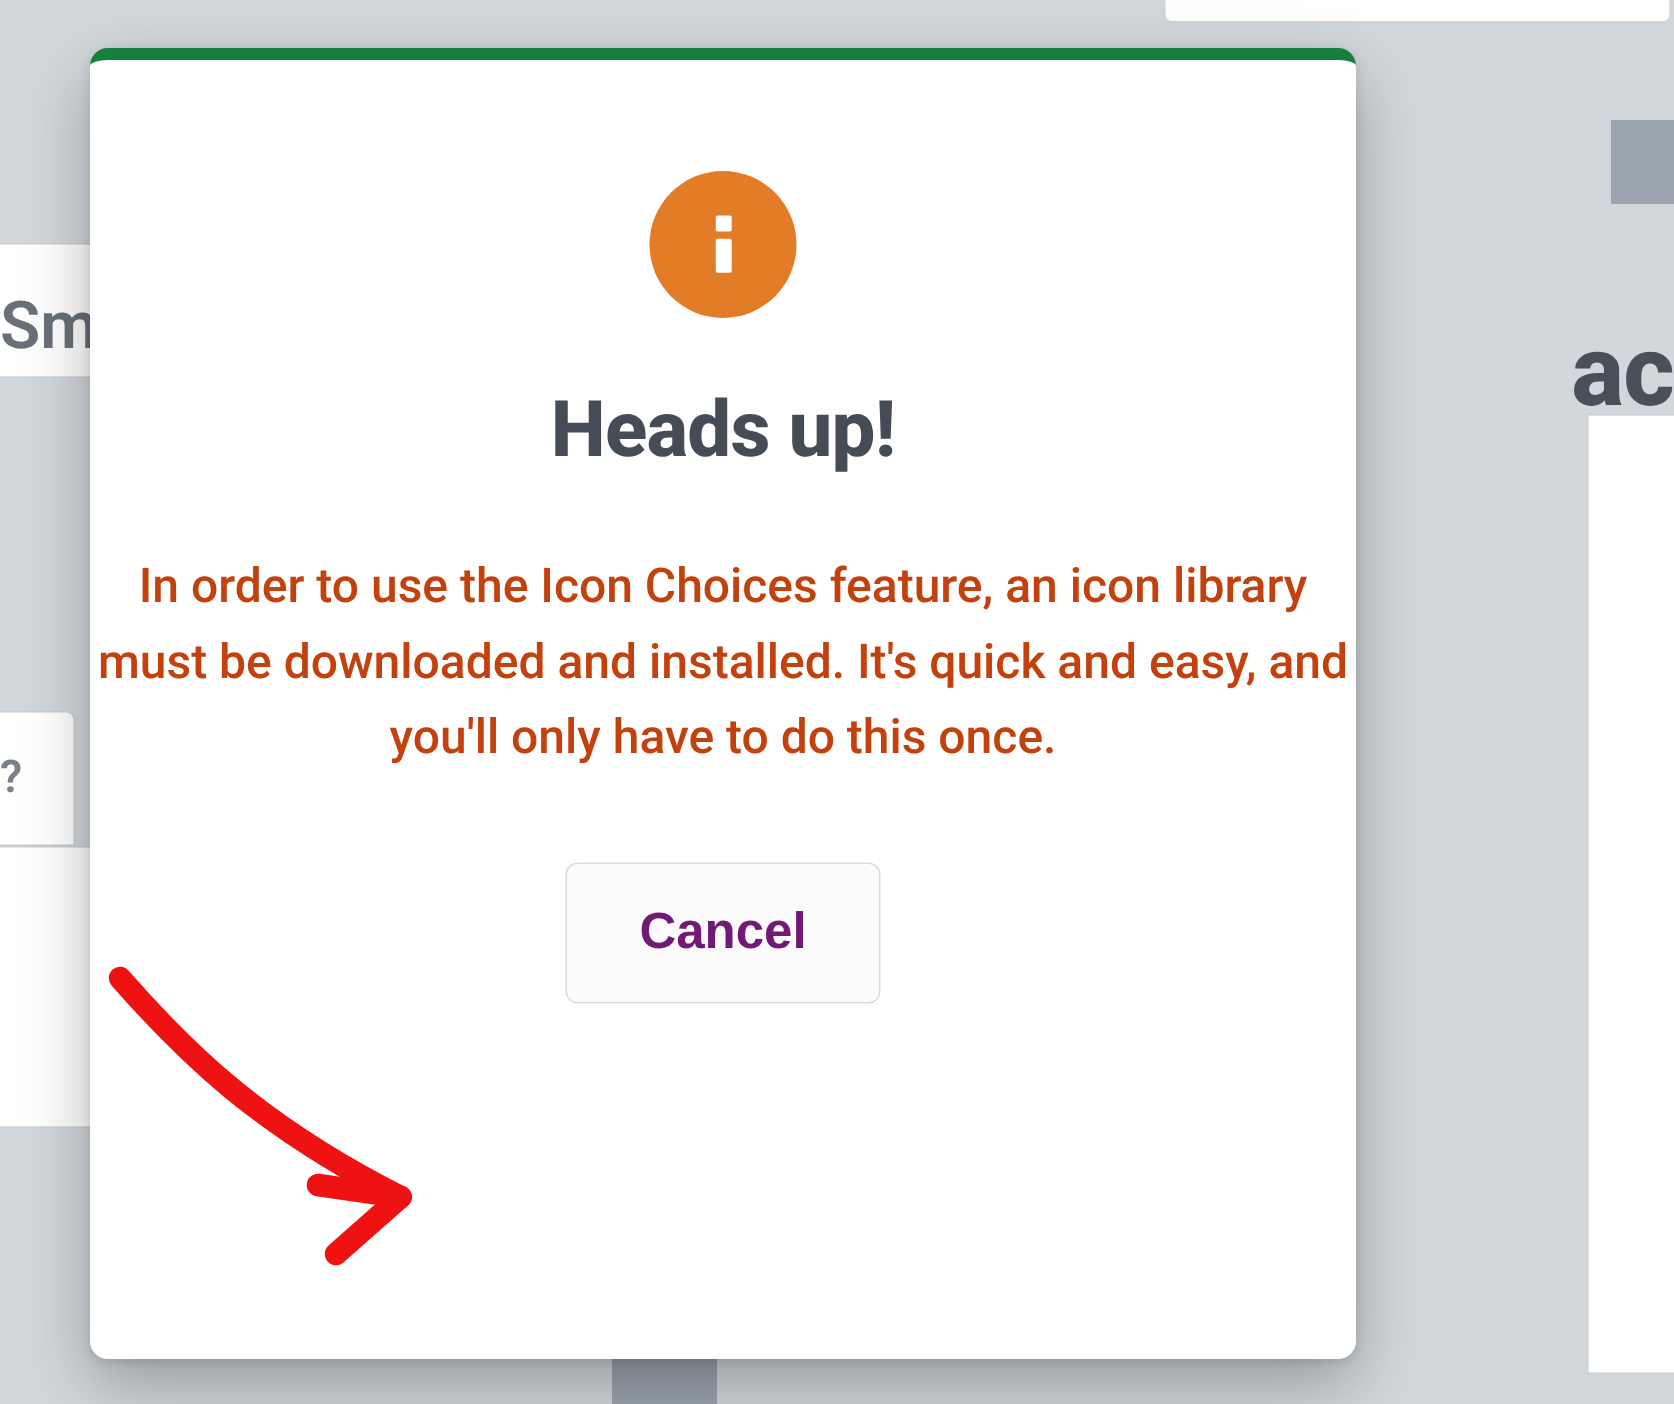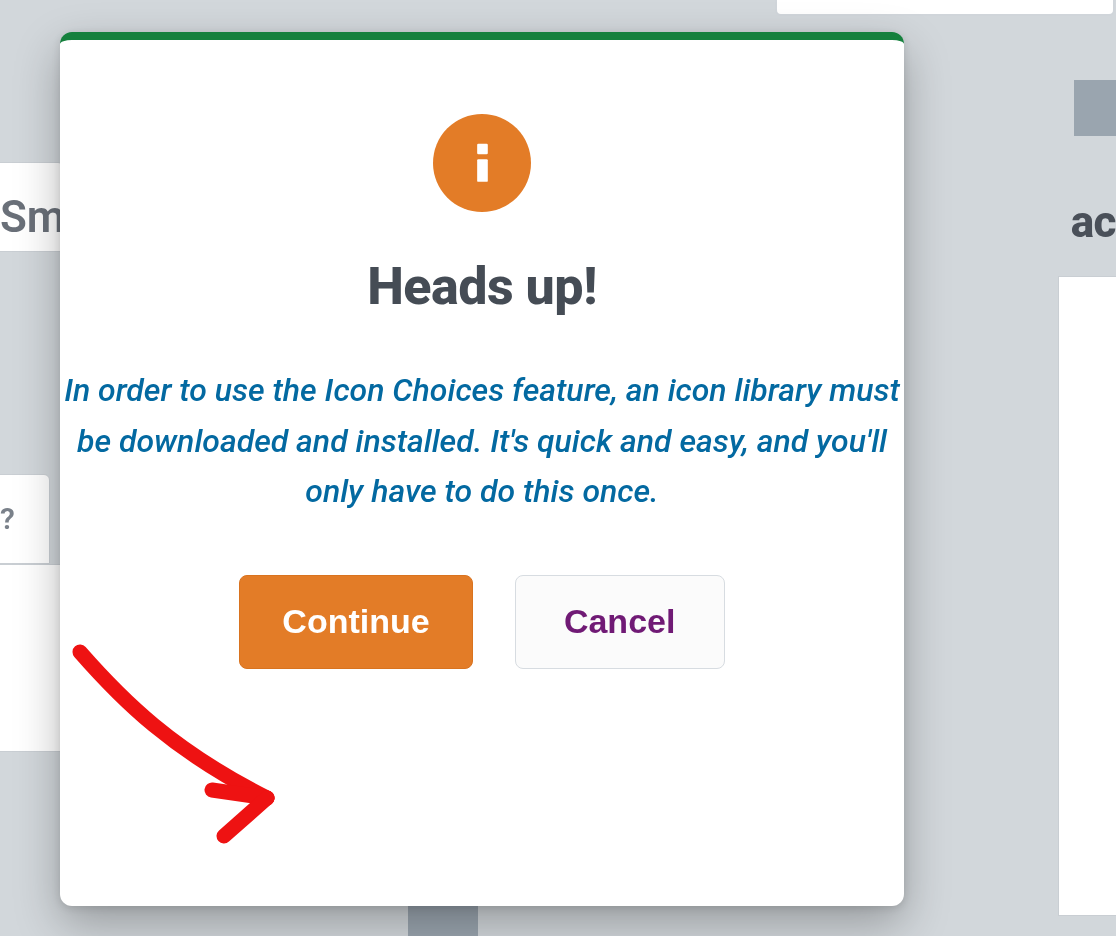--- a/index.html
+++ b/index.html
@@ -24,22 +24,22 @@
       position: absolute; left: 0; top: 195px;
       font-size: 44px; font-weight: 600; color: #6a7079;
       line-height: 1;
     }
     .bg .txt-q {
       position: absolute; left: 0; top: 504px;
       font-size: 30px; font-weight: 600; color: #7a818a;
       line-height: 1;
     }
     .bg .txt-ac {
-      position: absolute; right: 0; top: 200px;
-      font-size: 44px; font-weight: 800; color: #4a5059;
+      position: absolute; right: 0; top: 216px;
+      font-size: 66px; font-weight: 800; color: #4a5059;
       letter-spacing: -0.5px;
       line-height: 1;
     }
     .bg .pill {
       position: absolute;
       background: #fff;
       border: 2px solid #d0d5da;
       border-radius: 6px;
     }
     .bg .gray-block {
@@ -77,23 +77,22 @@
       font-weight: 800;
       color: #454c55;
       letter-spacing: -0.5px;
     }
 
     .modal p.body {
       margin: 48px auto 0;
       max-width: 880px;
       font-size: 32px;
       line-height: 1.58;
-      color: #0369a1;
+      color: #c2410c;
       font-weight: 500;
-      font-style: italic;
     }
 
     .modal .actions {
       margin-top: 58px;
       display: flex;
       justify-content: center;
       gap: 42px;
     }
 
     .btn {
@@ -164,21 +163,20 @@
       <rect x="10" y="4" width="4.4" height="4.4" rx="0.5" fill="#fff"></rect>
       <rect x="10" y="10.4" width="4.4" height="9.4" rx="0.5" fill="#fff"></rect>
     </svg>
   </div>
 
   <h1>Heads up!</h1>
 
   <p class="body">In order to use the Icon Choices feature, an icon library must be downloaded and installed. It's quick and easy, and you'll only have to do this once.</p>
 
   <div class="actions">
-    <button class="btn btn-primary">Continue</button>
     <button class="btn btn-secondary">Cancel</button>
   </div>
 </div>
 
 <div class="annotation-arrow">
   <svg viewBox="0 0 240 230">
 
     <path d="M18 12 C 60 60, 110 110, 205 158"></path>
 
     <path d="M205 158 L150 150"></path>

